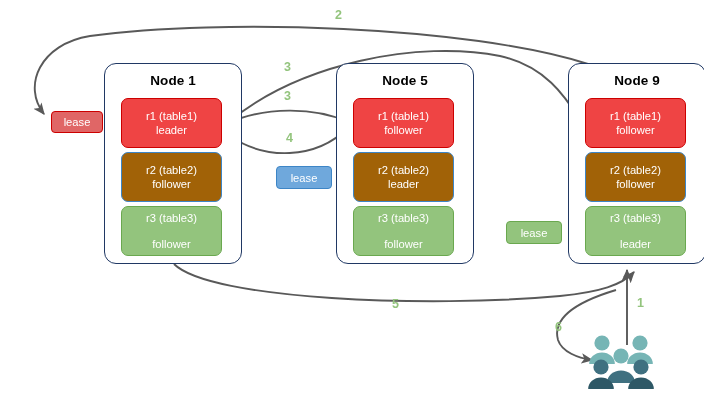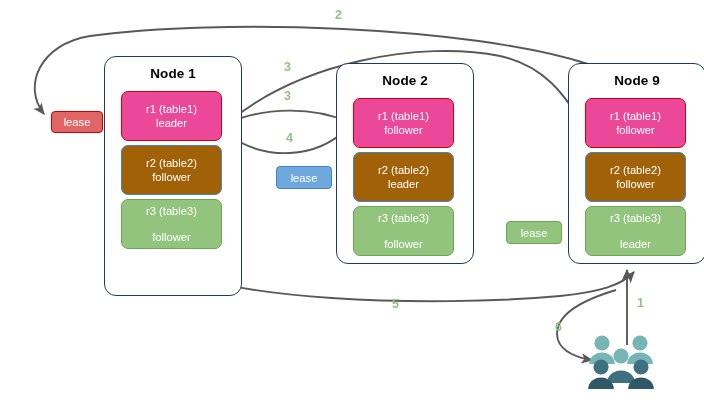--- a/index.html
+++ b/index.html
@@ -47,21 +47,21 @@
     border-radius:7px;
     display:flex;
     flex-direction:column;
     align-items:center;
     justify-content:center;
     color:#ffffff;
     font-size:11.2px;
     line-height:14px;
     text-align:center;
   }
-  .rep-red{ background:#ec4899; border:1.4px solid #cc0000; }
+  .rep-red{ background:#ef4444; border:1.4px solid #cc0000; }
   .rep-blue{ background:#a16207; border:1.4px solid #3d85c6; }
   .rep-green{ background:#93c47d; border:1.4px solid #6aa84f;gap:12px; }
   .rep-line{display:block;}
 
   .lease{
     position:absolute;
     box-sizing:border-box;
     border-radius:4px;
     display:flex;
     align-items:center;
@@ -107,39 +107,39 @@
 
     <path d="M 348 128 C 315 160, 265 160, 230 136" fill="none" stroke="#595959" stroke-width="1.9" marker-end="url(#ah)"></path>
 
     <path d="M 174 264 C 210 300, 430 308, 560 296 C 600 292, 622 285, 634 272" fill="none" stroke="#595959" stroke-width="1.9" marker-end="url(#ah)"></path>
 
     <path d="M 627 345 L 627 270" fill="none" stroke="#595959" stroke-width="1.9" marker-end="url(#ah)"></path>
 
     <path d="M 616 290 C 576 302, 552 318, 558 340 C 562 352, 578 358, 592 360" fill="none" stroke="#595959" stroke-width="1.9" marker-end="url(#ah)"></path>
   </svg>
 
-  <div class="node-box" style="left:104px; top:56px; width:138px; height:240px;">
+  <div class="node-box" style="left:104px; top:63px; width:138px; height:201px;">
     <div class="node-title">Node 1</div>
 
     <div class="replica rep-red" style="top:34px;">
       <span class="rep-line">r1 (table1)</span>
       <span class="rep-line">leader</span>
     </div>
     <div class="replica rep-blue" style="top:88px;">
       <span class="rep-line">r2 (table2)</span>
       <span class="rep-line">follower</span>
     </div>
     <div class="replica rep-green" style="top:142px;">
       <span class="rep-line">r3 (table3)</span>
       <span class="rep-line">follower</span>
     </div>
   </div>
 
   <div class="node-box" style="left:336px; top:63px; width:138px; height:201px;">
-    <div class="node-title">Node 2</div>
+    <div class="node-title">Node 5</div>
 
     <div class="replica rep-red" style="top:34px;">
       <span class="rep-line">r1 (table1)</span>
       <span class="rep-line">follower</span>
     </div>
     <div class="replica rep-blue" style="top:88px;">
       <span class="rep-line">r2 (table2)</span>
       <span class="rep-line">leader</span>
     </div>
     <div class="replica rep-green" style="top:142px;">

